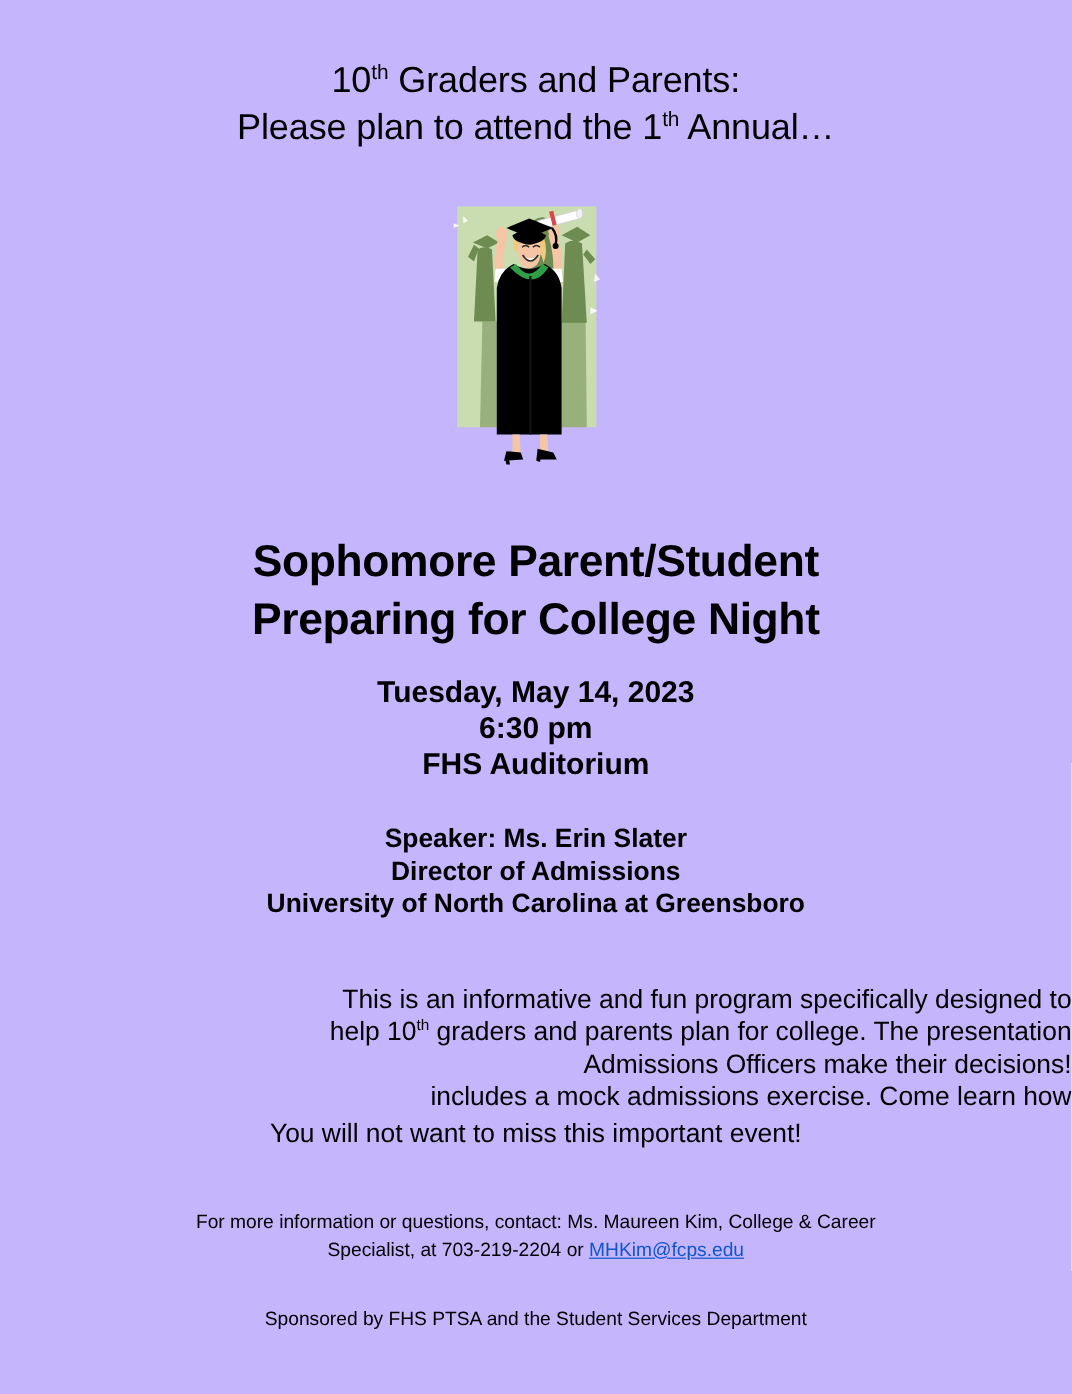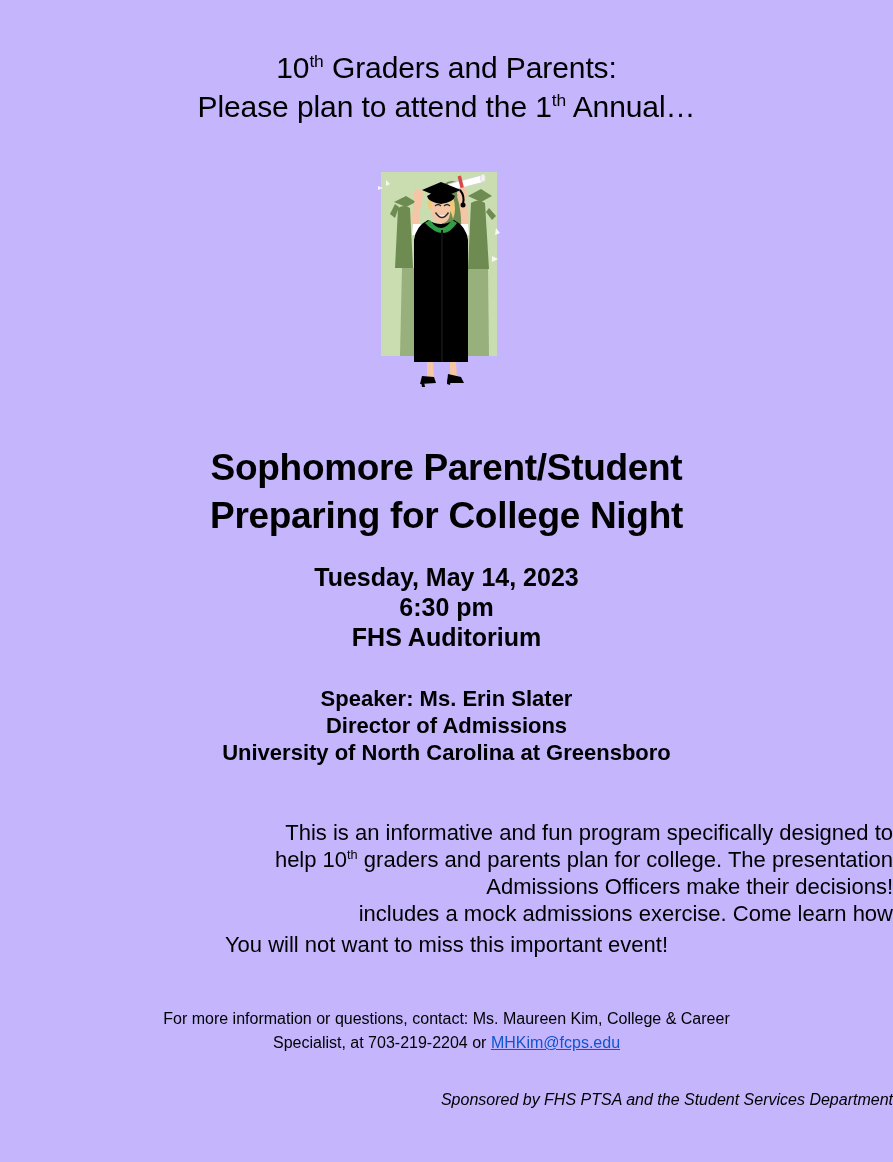--- a/index.html
+++ b/index.html
@@ -128,24 +128,23 @@
     color: #1155cc;
     text-decoration: underline;
   }
 
   
   .sponsor {
     position: absolute;
     top: 1089px;
     left: 0;
     width: 893px;
-    text-align: right;
+    text-align: center;
     font-size: 16px;
     line-height: 22px;
-    font-style: italic;
     font-weight: 400;
   }
 </style>
 </head>
 <body>
 
 <div class="page">
 
   <div class="header">
     <span class="line"><span>10</span><sup>th</sup><span> Graders and Parents:</span></span>

